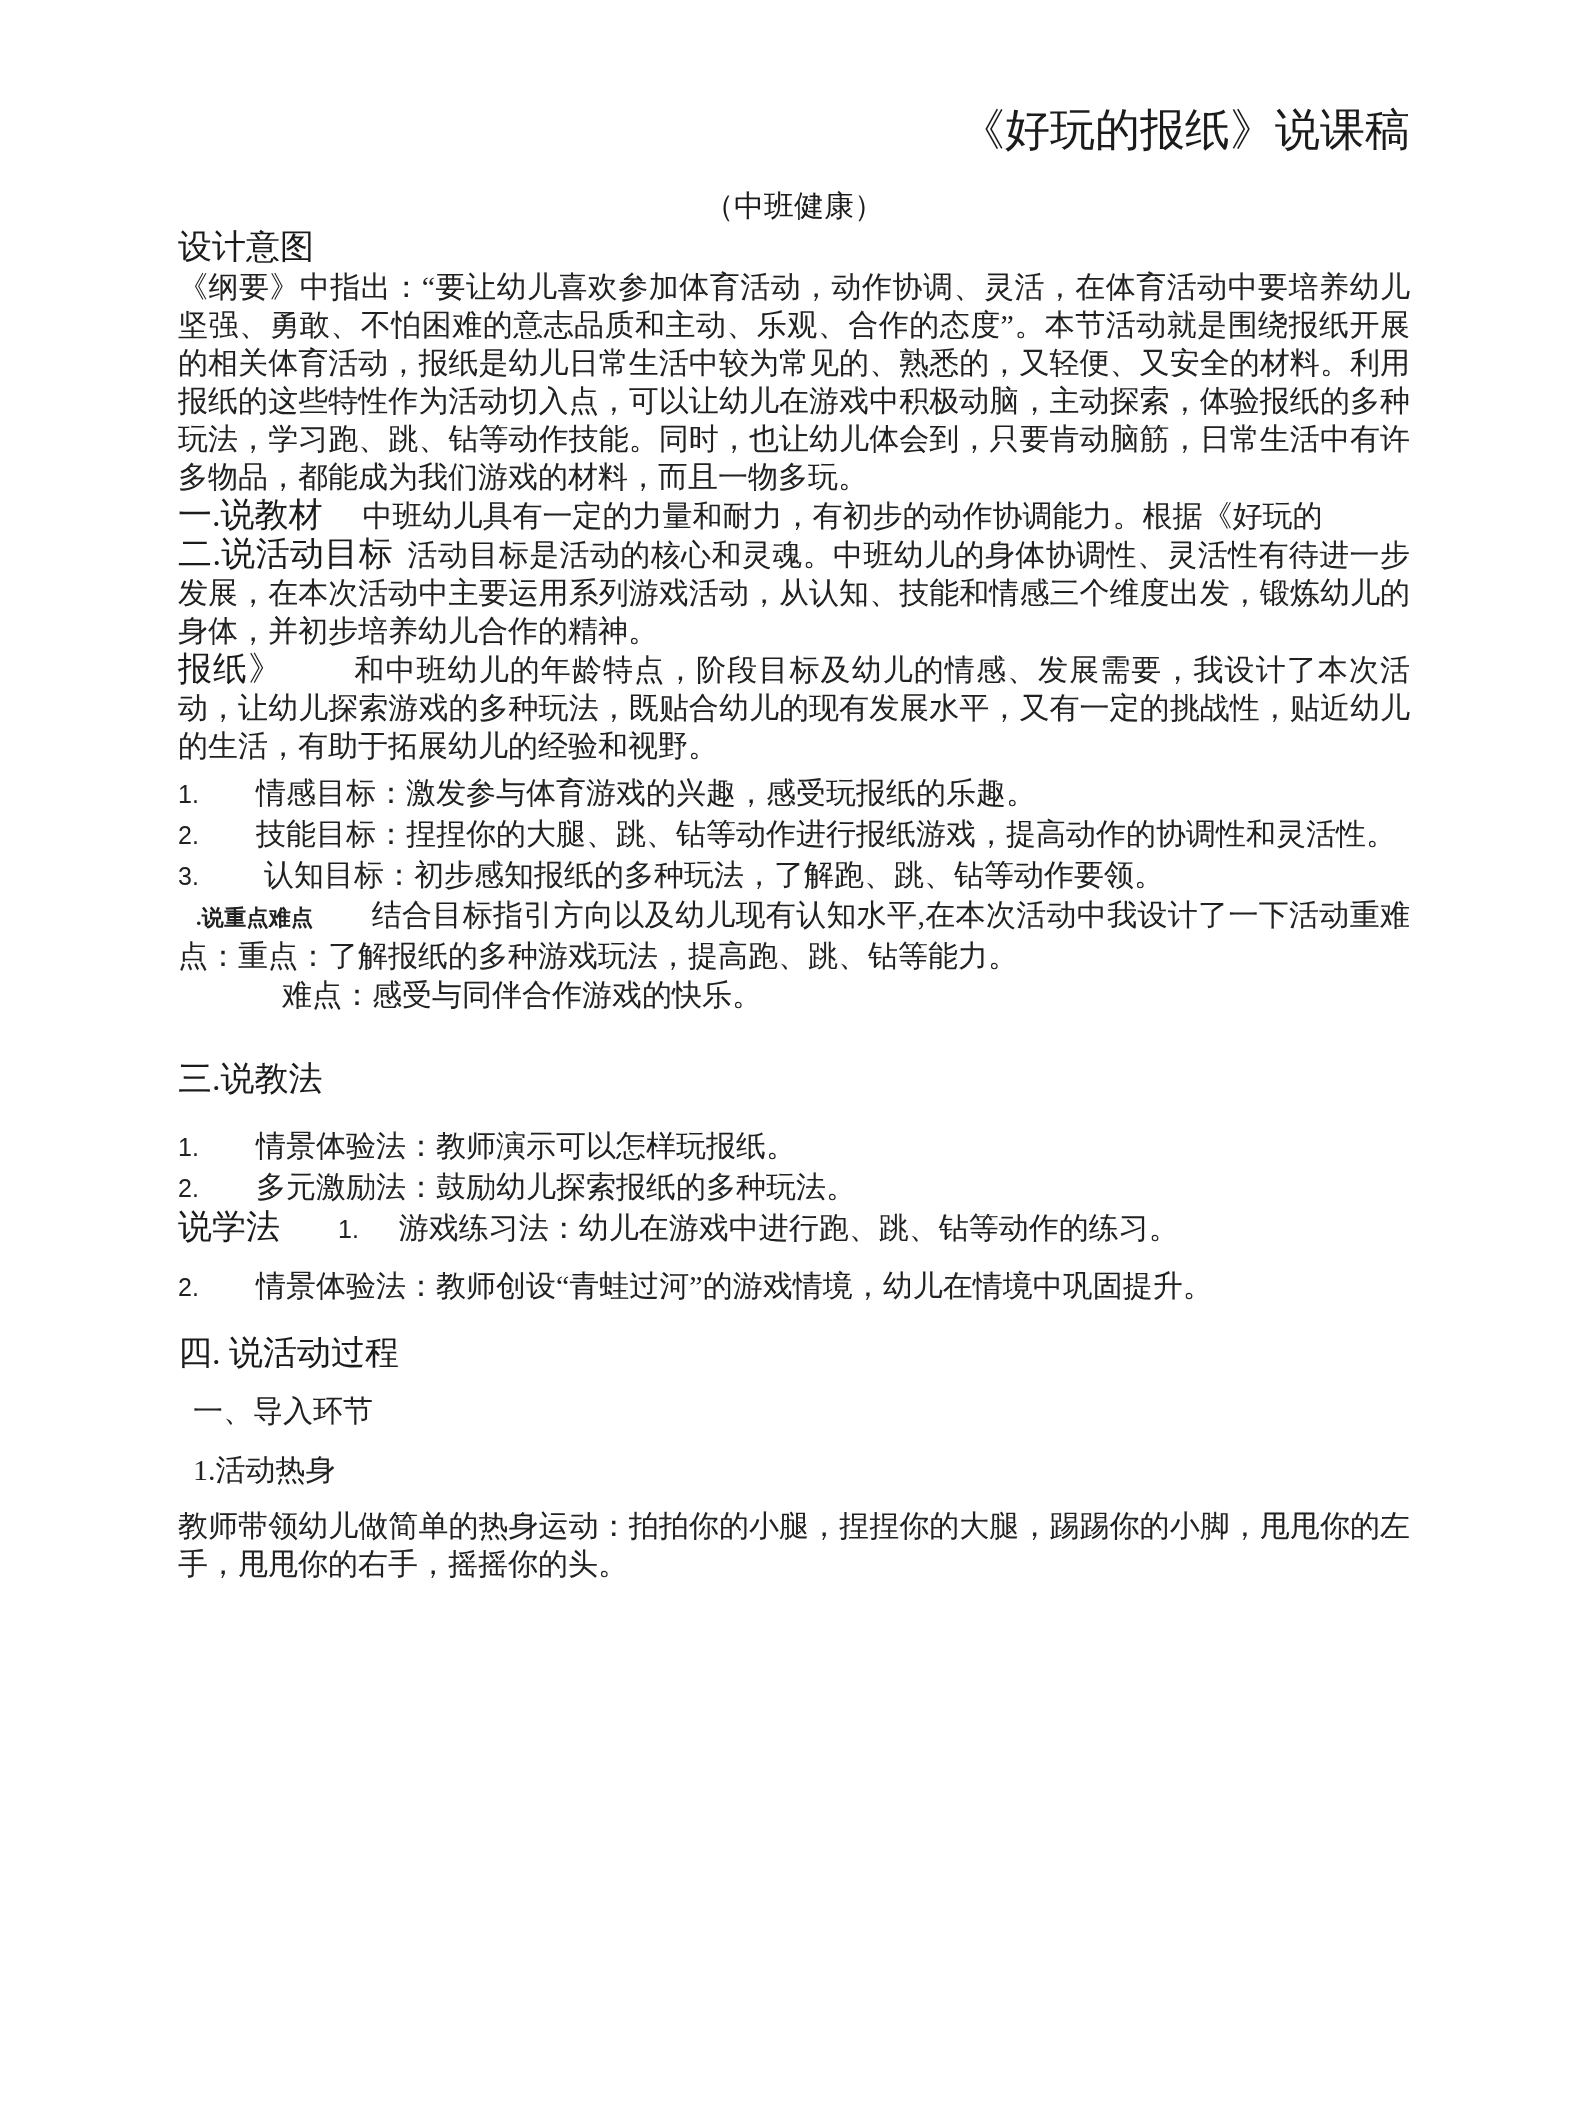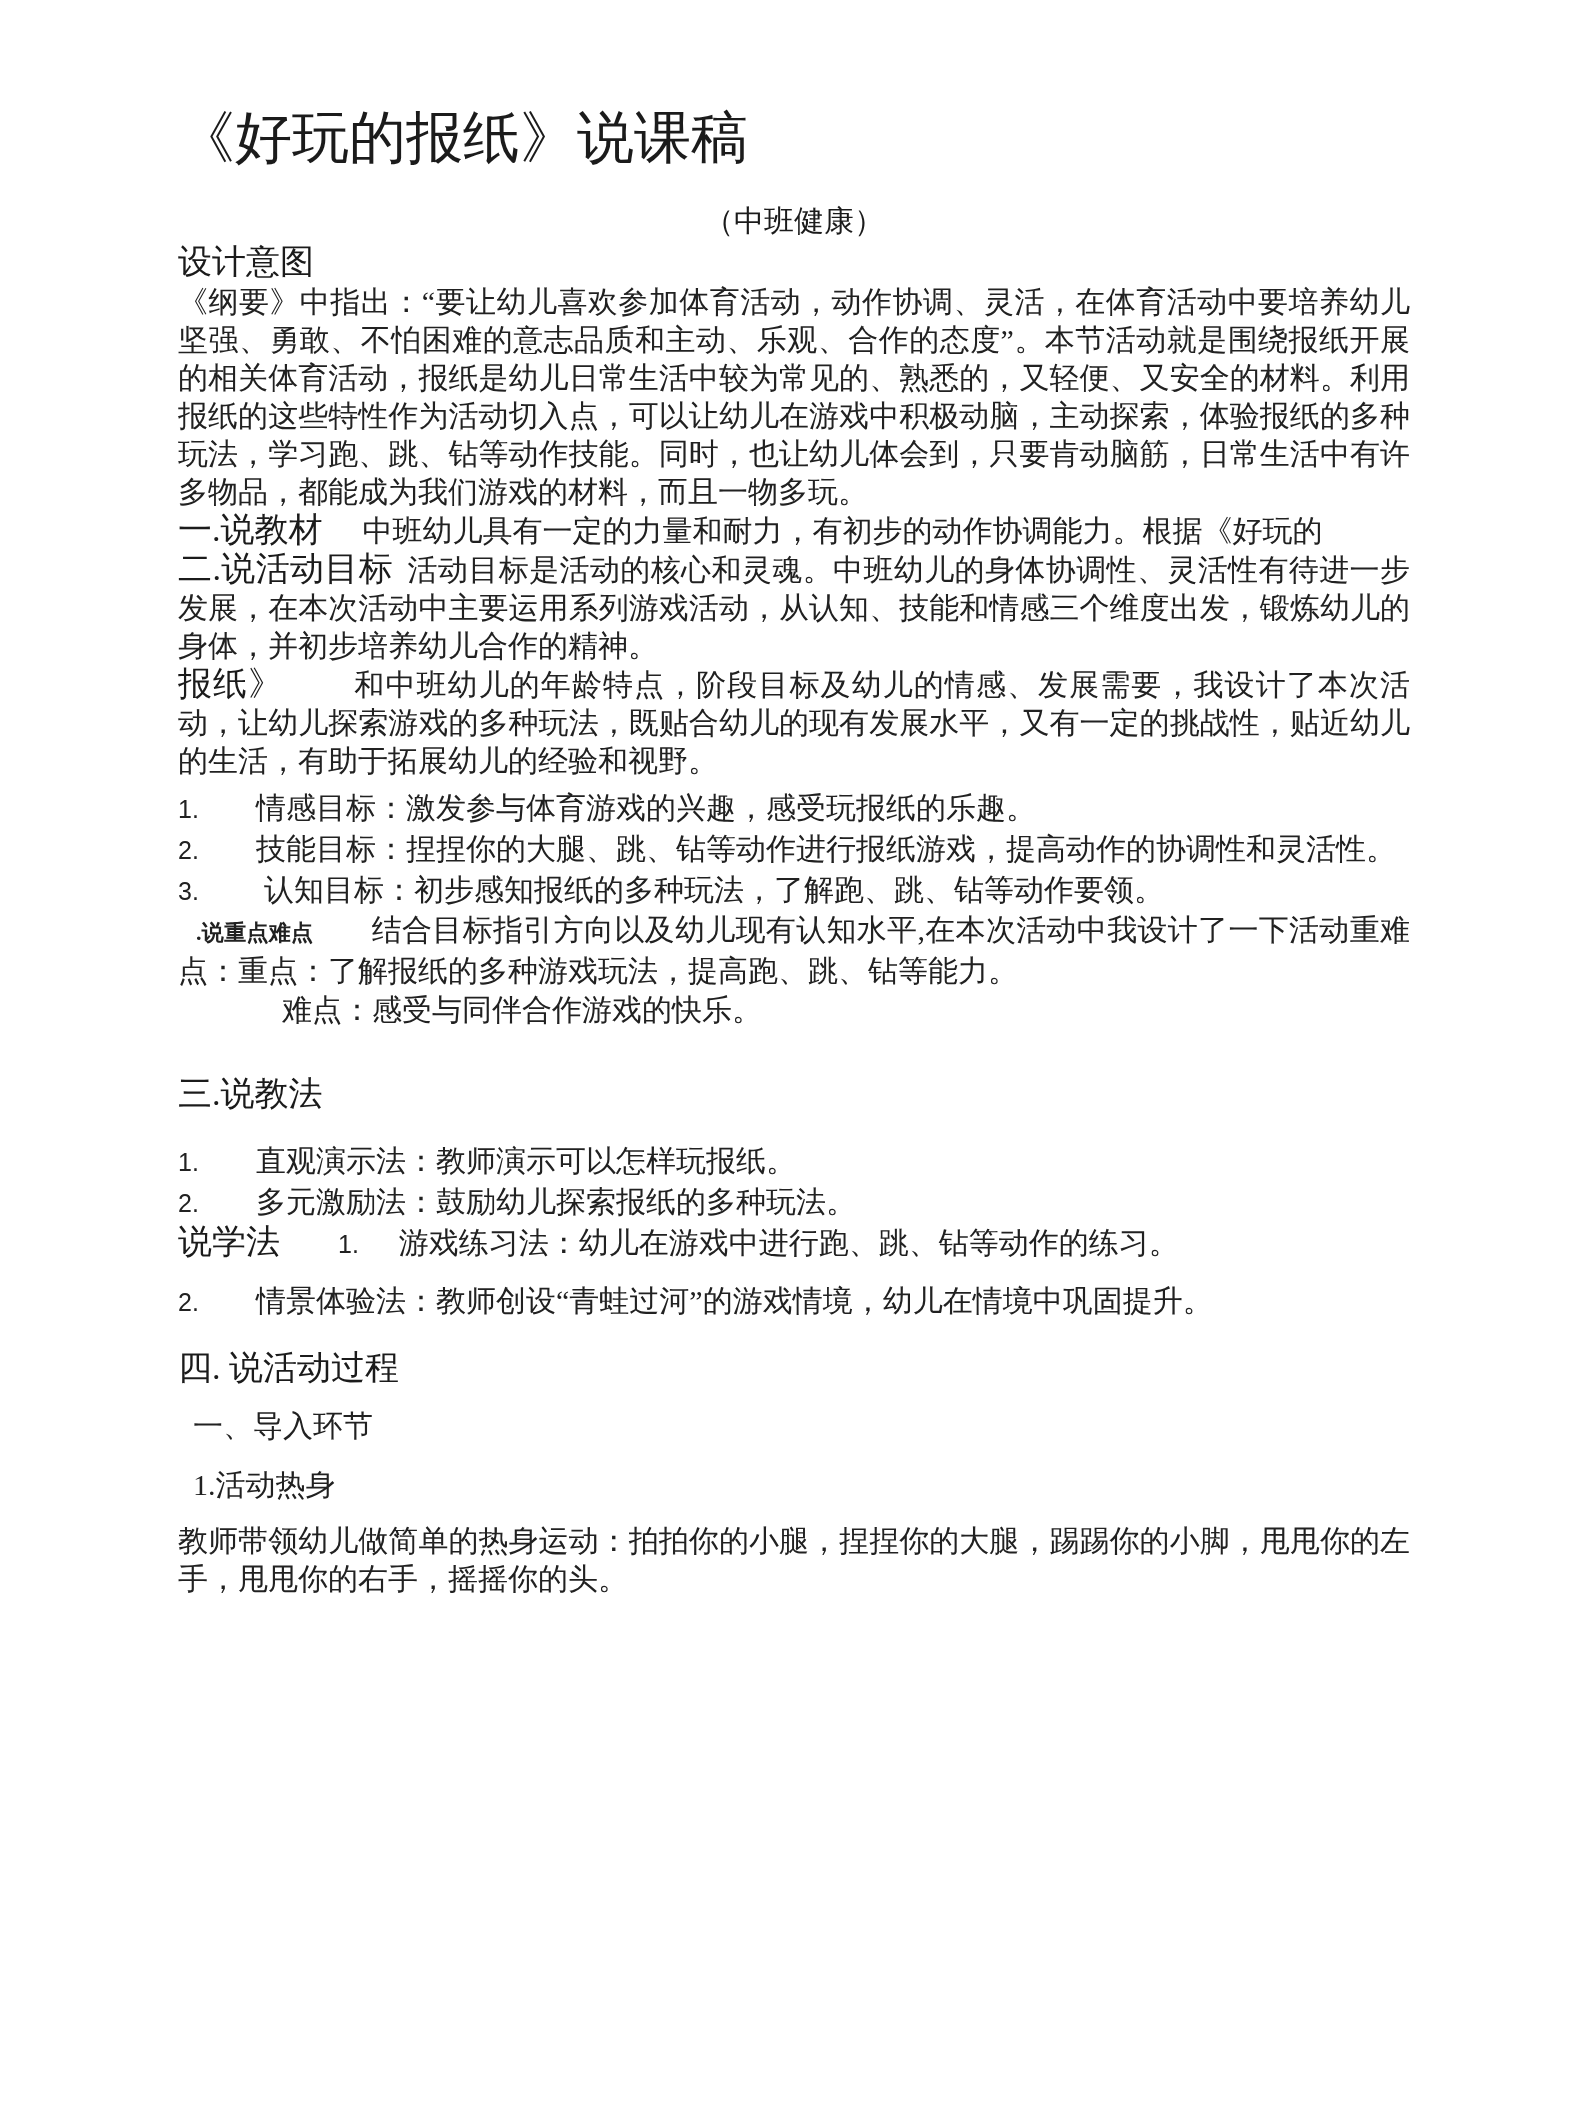--- a/index.html
+++ b/index.html
@@ -16,22 +16,22 @@
     overflow: hidden;
   }
   .page {
     box-sizing: border-box;
     width: 1587px;
     height: 2127px;
     padding: 102px 177px 0 178px;
     background: #ffffff;
   }
   .title {
-    text-align: left;
-    font-size: 57px;
+    text-align: right;
+    font-size: 45px;
     line-height: 1.25;
     color: #1b1b1b;
   }
   .subtitle {
     text-align: center;
     font-size: 30px;
     margin-top: 28px;
     color: #1b1b1b;
   }
   .h1 {
@@ -133,21 +133,21 @@
     </div>
   </div>
 
   <p class="body keypoints"><span class="kp-label">.说重点难点</span><span class="gap-lg"></span><span>结合目标指引方向以及幼儿现有认知水平,在本次活动中我设计了一下活动重难点：重点：了解报纸的多种游戏玩法，提高跑、跳、钻等能力。</span></p>
   <p class="difficulty-line">难点：感受与同伴合作游戏的快乐。</p>
 
   <div class="h1 h-teaching">三.说教法</div>
   <div class="list teaching-list">
     <div class="li">
       <span class="num">1.</span>
-      <span class="li-text">直观演示法：教师演示可以怎样玩报纸。</span>
+      <span class="li-text">情景体验法：教师演示可以怎样玩报纸。</span>
     </div>
     <div class="li">
       <span class="num">2.</span>
       <span class="li-text">多元激励法：鼓励幼儿探索报纸的多种玩法。</span>
     </div>
   </div>
 
   <p class="body learning-p"><span class="h-inline">说学法</span><span class="gap-lg"></span><span class="num-inline">1.</span><span class="gap-md"></span><span>游戏练习法：幼儿在游戏中进行跑、跳、钻等动作的练习。</span></p>
   <div class="list learning-item2">
     <div class="li">

